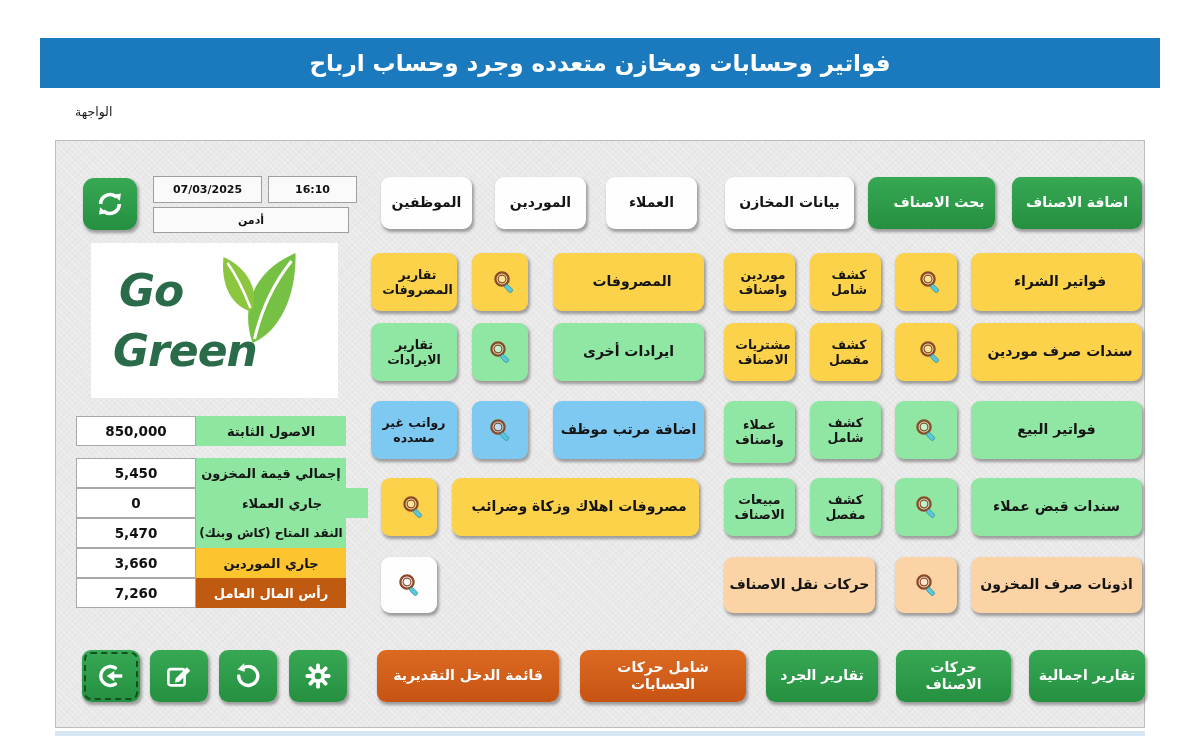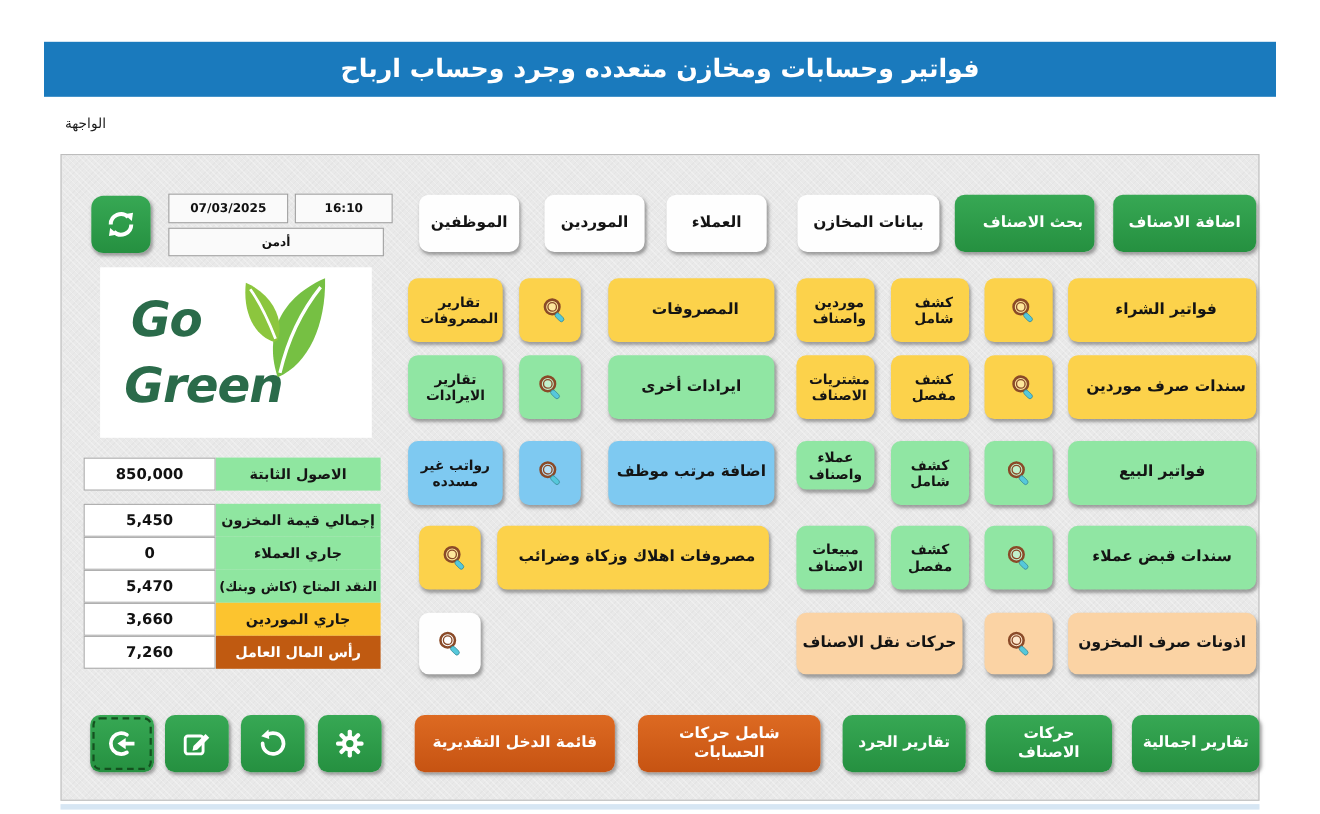--- a/index.html
+++ b/index.html
@@ -2,21 +2,21 @@
 <html lang="ar"><head>
 <meta charset="utf-8">
 <style>
   * { margin:0; padding:0; box-sizing:border-box; }
   html,body { width:1200px; height:740px; background:#ffffff; font-family:"DejaVu Sans", sans-serif; overflow:hidden; }
   #stage { position:relative; width:1200px; height:740px; background:#fff; }
 
   .titlebar { position:absolute; left:40px; top:38px; width:1120px; height:50px;
     background:#1a7abd; color:#fff; display:flex; align-items:center; justify-content:center;
     font-size:23px; font-weight:700; direction:rtl; }
-  .tab { position:absolute; left:59px; top:104px; font-size:12.5px; color:#1a1a1a; direction:rtl; }
+  .tab { position:absolute; left:75px; top:104px; font-size:12.5px; color:#1a1a1a; direction:rtl; }
 
   .panel { position:absolute; left:55px; top:140px; width:1090px; height:588px;
     background:#e9e9e9; border:1px solid #bdbdbd;
     background-image:
       repeating-linear-gradient(45deg, rgba(255,255,255,.28) 0 1px, transparent 1px 4px),
       repeating-linear-gradient(-45deg, rgba(0,0,0,.022) 0 1px, transparent 1px 4px); }
 
   .btn { position:absolute; border-radius:9px; display:flex; align-items:center; justify-content:center;
     text-align:center; font-weight:700; color:#141414; box-shadow:1.5px 2.5px 3px rgba(105,105,105,.6);
     direction:rtl; font-size:14px; line-height:1.22; padding:2px 5px; cursor:default; }
@@ -86,21 +86,21 @@
         <path d="M45 61 C38 43 30 27 22 16" stroke="#fff" stroke-width="2.5" fill="none"></path>
       </svg>
     </div>
 
     <div class="sum-label lab-green" style="left:140px;top:275px;width:150px;height:30px;">الاصول الثابتة</div>
     <div class="sum-value" style="left:20px;top:275px;width:120px;height:30px;">850,000</div>
 
     <div class="sum-label lab-green" style="left:140px;top:317px;width:150px;height:30px;">إجمالي قيمة المخزون</div>
     <div class="sum-value" style="left:20px;top:317px;width:120px;height:30px;">5,450</div>
 
-    <div class="sum-label lab-green" style="left:140px;top:347px;width:150px;height:30px;">جاري العملاء</div>
+    <div class="sum-label lab-green" style="left:140px;top:347px;width:172px;height:30px;">جاري العملاء</div>
     <div class="sum-value" style="left:20px;top:347px;width:120px;height:30px;">0</div>
 
     <div class="sum-label lab-green" style="left:140px;top:377px;width:150px;height:30px;font-size:12px;">النقد المتاح (كاش وبنك)</div>
     <div class="sum-value" style="left:20px;top:377px;width:120px;height:30px;">5,470</div>
 
     <div class="sum-label lab-yellow" style="left:140px;top:407px;width:150px;height:30px;">جاري الموردين</div>
     <div class="sum-value" style="left:20px;top:407px;width:120px;height:30px;">3,660</div>
 
     <div class="sum-label lab-dorange" style="left:140px;top:437px;width:150px;height:30px;">رأس المال العامل</div>
     <div class="sum-value" style="left:20px;top:437px;width:120px;height:30px;">7,260</div>
@@ -154,21 +154,21 @@
 
     <div class="btn mint" style="left:915px;top:260px;width:171px;height:58px;">فواتير البيع</div>
     <div class="btn mint" style="left:839px;top:260px;width:62px;height:58px;">
       <svg class="mag" viewBox="0 0 26 26">
           <circle class="mr" cx="11" cy="10" r="6.6"></circle>
           <circle class="mi" cx="11" cy="10" r="3.9"></circle>
           <rect class="mh" x="15.8" y="14.6" width="9.4" height="4.4" rx="2.2" transform="rotate(45 15.8 14.6)"></rect>
         </svg>
     </div>
     <div class="btn mint sm" style="left:754px;top:260px;width:71px;height:58px;">كشف شامل</div>
-    <div class="btn mint sm" style="left:668px;top:260px;width:71px;height:44px;">عملاء واصناف</div>
+    <div class="btn mint sm" style="left:668px;top:260px;width:71px;height:62px;">عملاء واصناف</div>
     <div class="btn blueb" style="left:497px;top:260px;width:151px;height:58px;">اضافة مرتب موظف</div>
     <div class="btn blueb" style="left:416px;top:260px;width:56px;height:58px;">
       <svg class="mag" viewBox="0 0 26 26">
           <circle class="mr" cx="11" cy="10" r="6.6"></circle>
           <circle class="mi" cx="11" cy="10" r="3.9"></circle>
           <rect class="mh" x="15.8" y="14.6" width="9.4" height="4.4" rx="2.2" transform="rotate(45 15.8 14.6)"></rect>
         </svg>
     </div>
     <div class="btn blueb sm" style="left:315px;top:260px;width:86px;height:58px;">رواتب غير مسدده</div>
 

